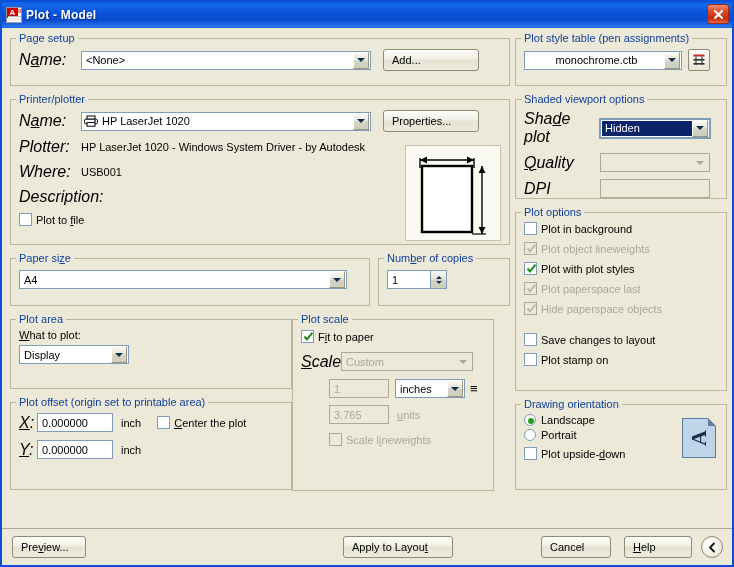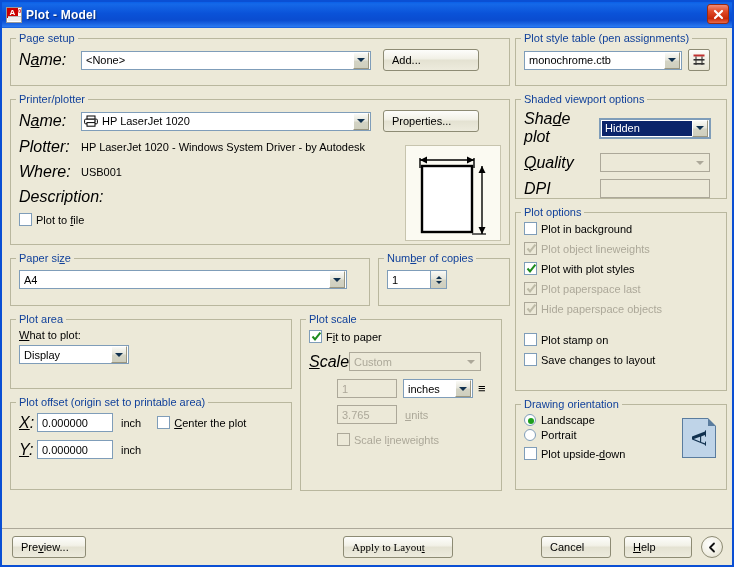--- a/index.html
+++ b/index.html
@@ -307,21 +307,21 @@
               <span>1</span>
             </div>
             <div class="spin">
               <i class="up"></i>
                 <i class="dn"></i>
             </div>
           </div>
         </fieldset>
       </div>
 
-      <div style="display:flex;gap:8px;">
+      <div style="display:flex;gap:0;">
         <div style="width:282px;">
           <fieldset class="grp" style="height:76px;">
             <legend>Plot area</legend>
             <div class="inner" style="padding-top:4px;">
               <div class="fl mb" style="margin-bottom:4px;">
                 <span class="u">W</span>hat to plot:
               </div>
               <div class="combo" style="width:110px;">
                 <span class="val">Display</span>
                 <span class="arw">
@@ -409,21 +409,21 @@
           </div>
         </fieldset>
       </div>
     </div>
 
     <div class="col-right">
 
       <fieldset class="grp" style="height:54px;">
         <legend>Plot style table (pen assignments)</legend>
         <div class="inner row" style="padding-top:5px;">
-          <div class="combo" style="width:158px;">
+          <div class="combo" style="width:158px;text-align:center;">
             <span class="val">monochrome.ctb</span>
             <span class="arw">
                 <i class="caret"></i>
               </span>
           </div>
           <div class="icon-btn" style="margin-left:6px;">
             <svg width="14" height="14" viewBox="0 0 14 14">
               <rect x="1.5" y="1.5" width="11" height="2" fill="#C03030"></rect>
               <line x1="4" y1="3.5" x2="4" y2="12" stroke="#333" stroke-width="1.1"></line>
               <line x1="10" y1="3.5" x2="10" y2="12" stroke="#333" stroke-width="1.1"></line>
@@ -502,25 +502,25 @@
             <label class="cb" style="margin-bottom: 18px; display: flex;">
               <span class="cbx dis">
                 <svg width="11" height="11" viewBox="0 0 11 11">
                   <path d="M1.5 5.5 L4 8.4 L9.4 1.6" stroke="#BDBAA7" stroke-width="2" fill="none"></path>
                 </svg>
               </span>
               <span class="fl dim">Hide paperspace objects</span>
             </label>
             <label class="cb" style="margin-bottom: 7px; display: flex;">
               <span class="cbx"></span>
-              <span class="fl">Plot stamp on</span>
+              <span class="fl">Save changes to layout</span>
             </label>
             <label class="cb" style="margin-bottom: 7px; display: flex;">
               <span class="cbx"></span>
-              <span class="fl">Save changes to layout</span>
+              <span class="fl">Plot stamp on</span>
             </label>
           </div>
       </fieldset>
 
       <fieldset class="grp" style="height:92px;">
         <legend>Drawing orientation</legend>
         <div class="inner" style="padding-top:4px;position:relative;">
           <label class="rb">
             <span class="rbx">
                 <span class="dot"></span>
@@ -540,21 +540,21 @@
           </div>
         </div>
       </fieldset>
     </div>
 
     <div class="bottom">
       <div class="sep"></div>
       <div class="btn" style="position:absolute;left:10px;top:8px;width:74px;">
         <span>Pre<span class="u">v</span>iew...</span>
       </div>
-      <div class="btn" style="position:absolute;left:341px;top:8px;width:110px;font-family:Liberation Serif, serif;">
+      <div class="btn" style="position:absolute;left:341px;top:8px;width:110px;">
         <span>Apply to Layou<span class="u">t</span></span>
       </div>
       <div class="btn default" style="position:absolute;left:456px;top:4px;width:98px;margin-top:36px;">
         <span>OK</span>
       </div>
       <div class="btn" style="position:absolute;left:539px;top:8px;width:70px;">
         <span>Cancel</span>
       </div>
       <div class="btn" style="position:absolute;left:622px;top:8px;width:68px;">
         <span><span class="u">H</span>elp</span>

